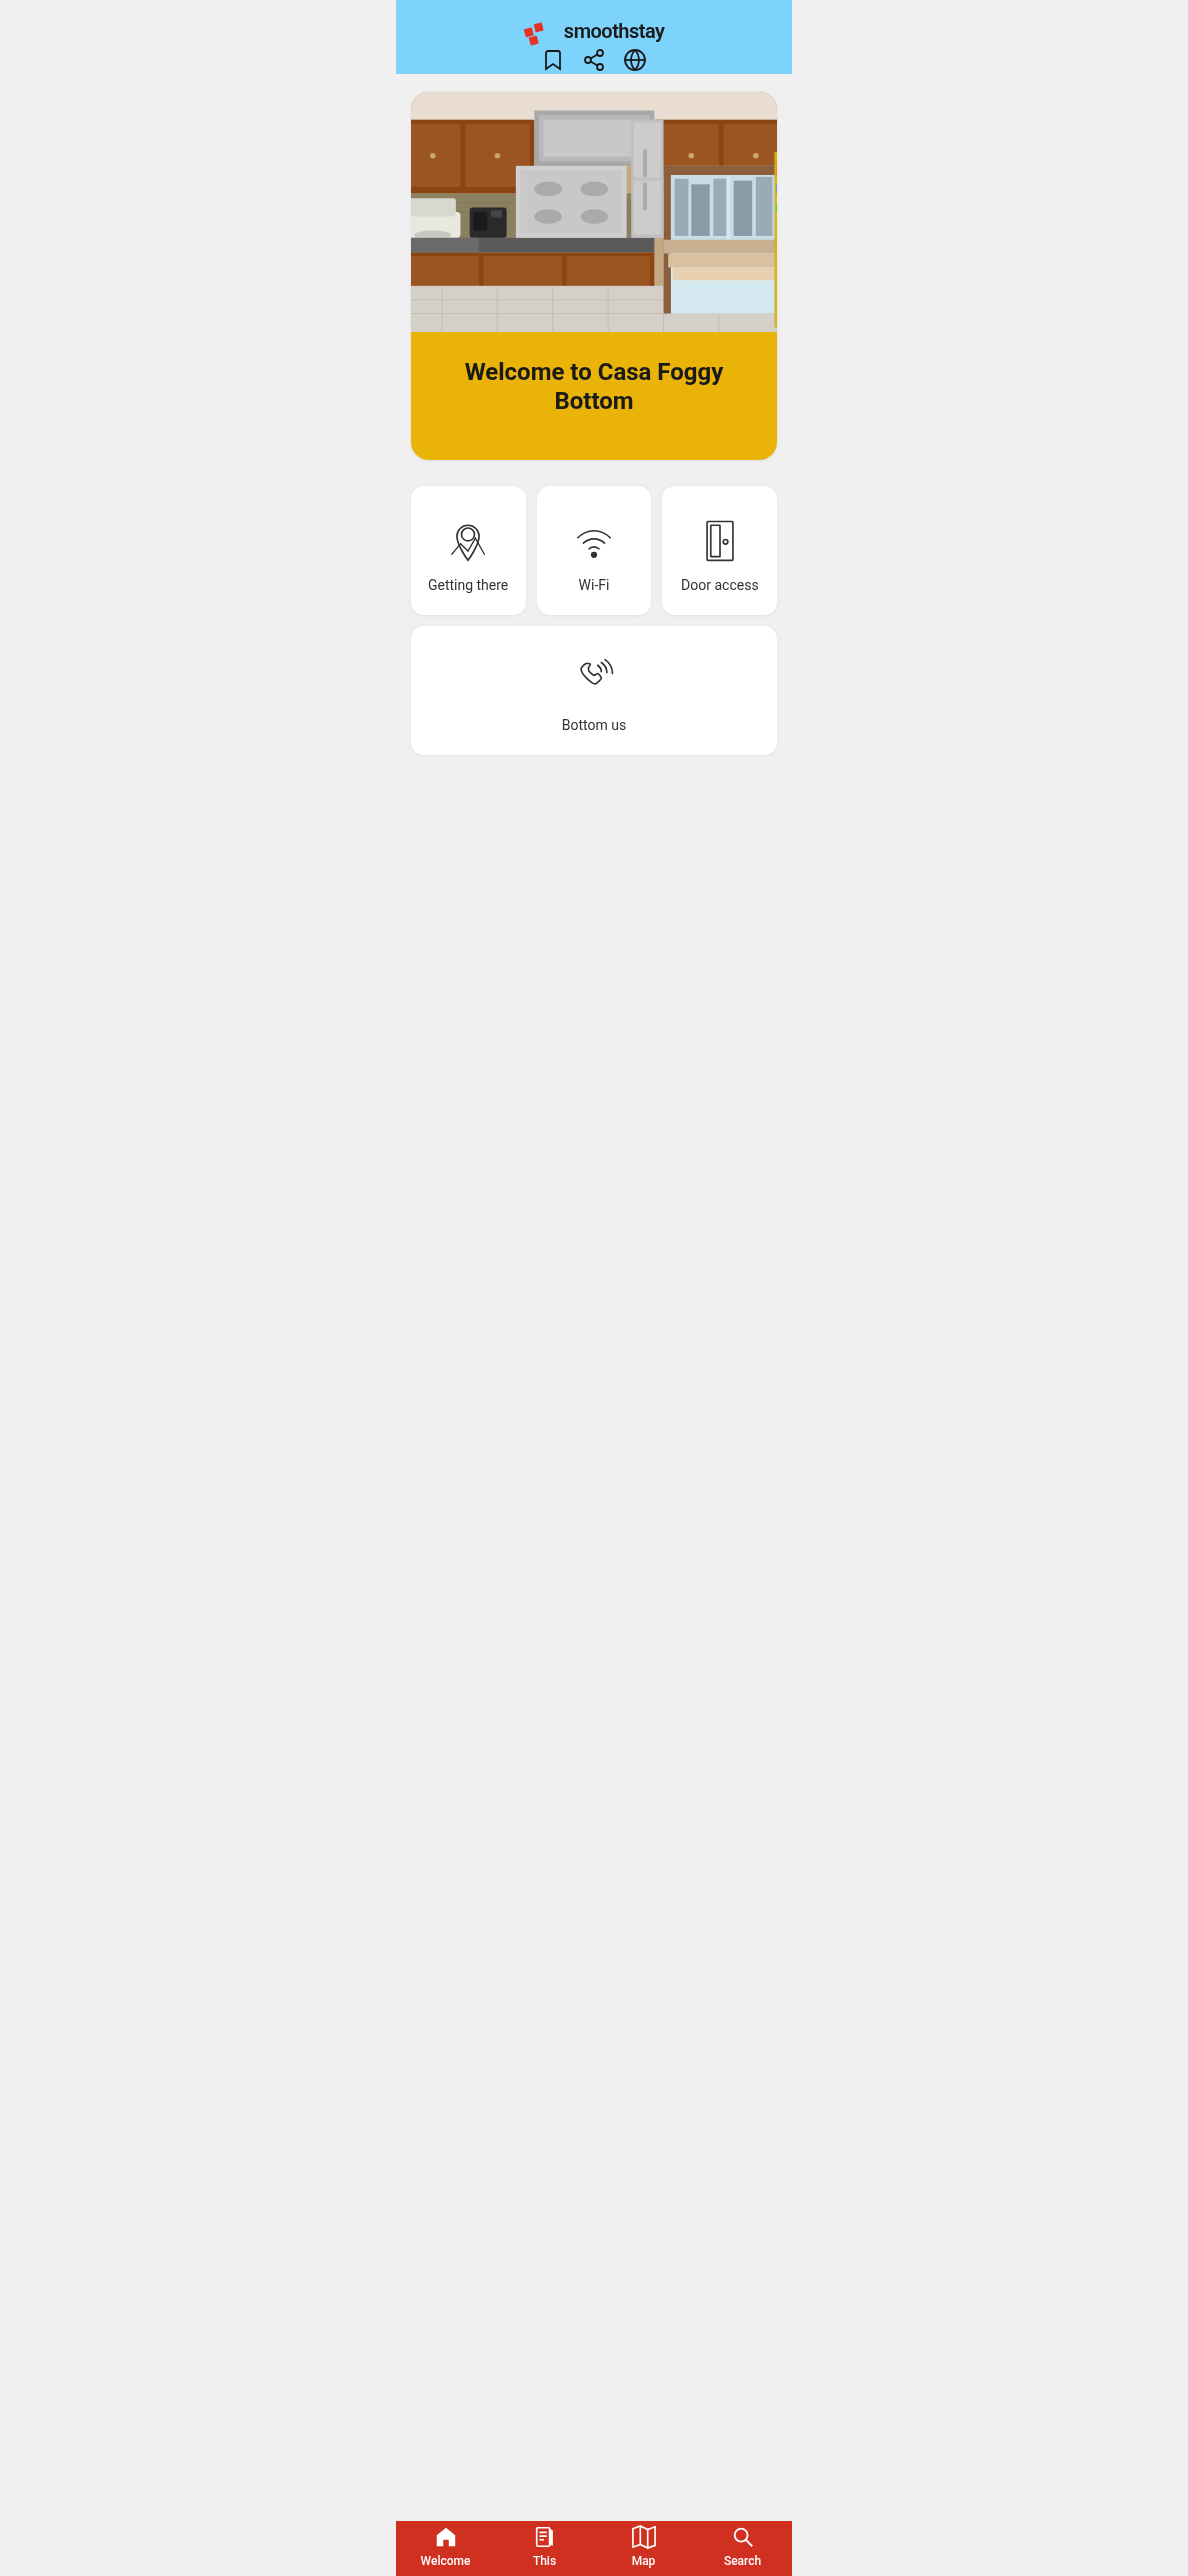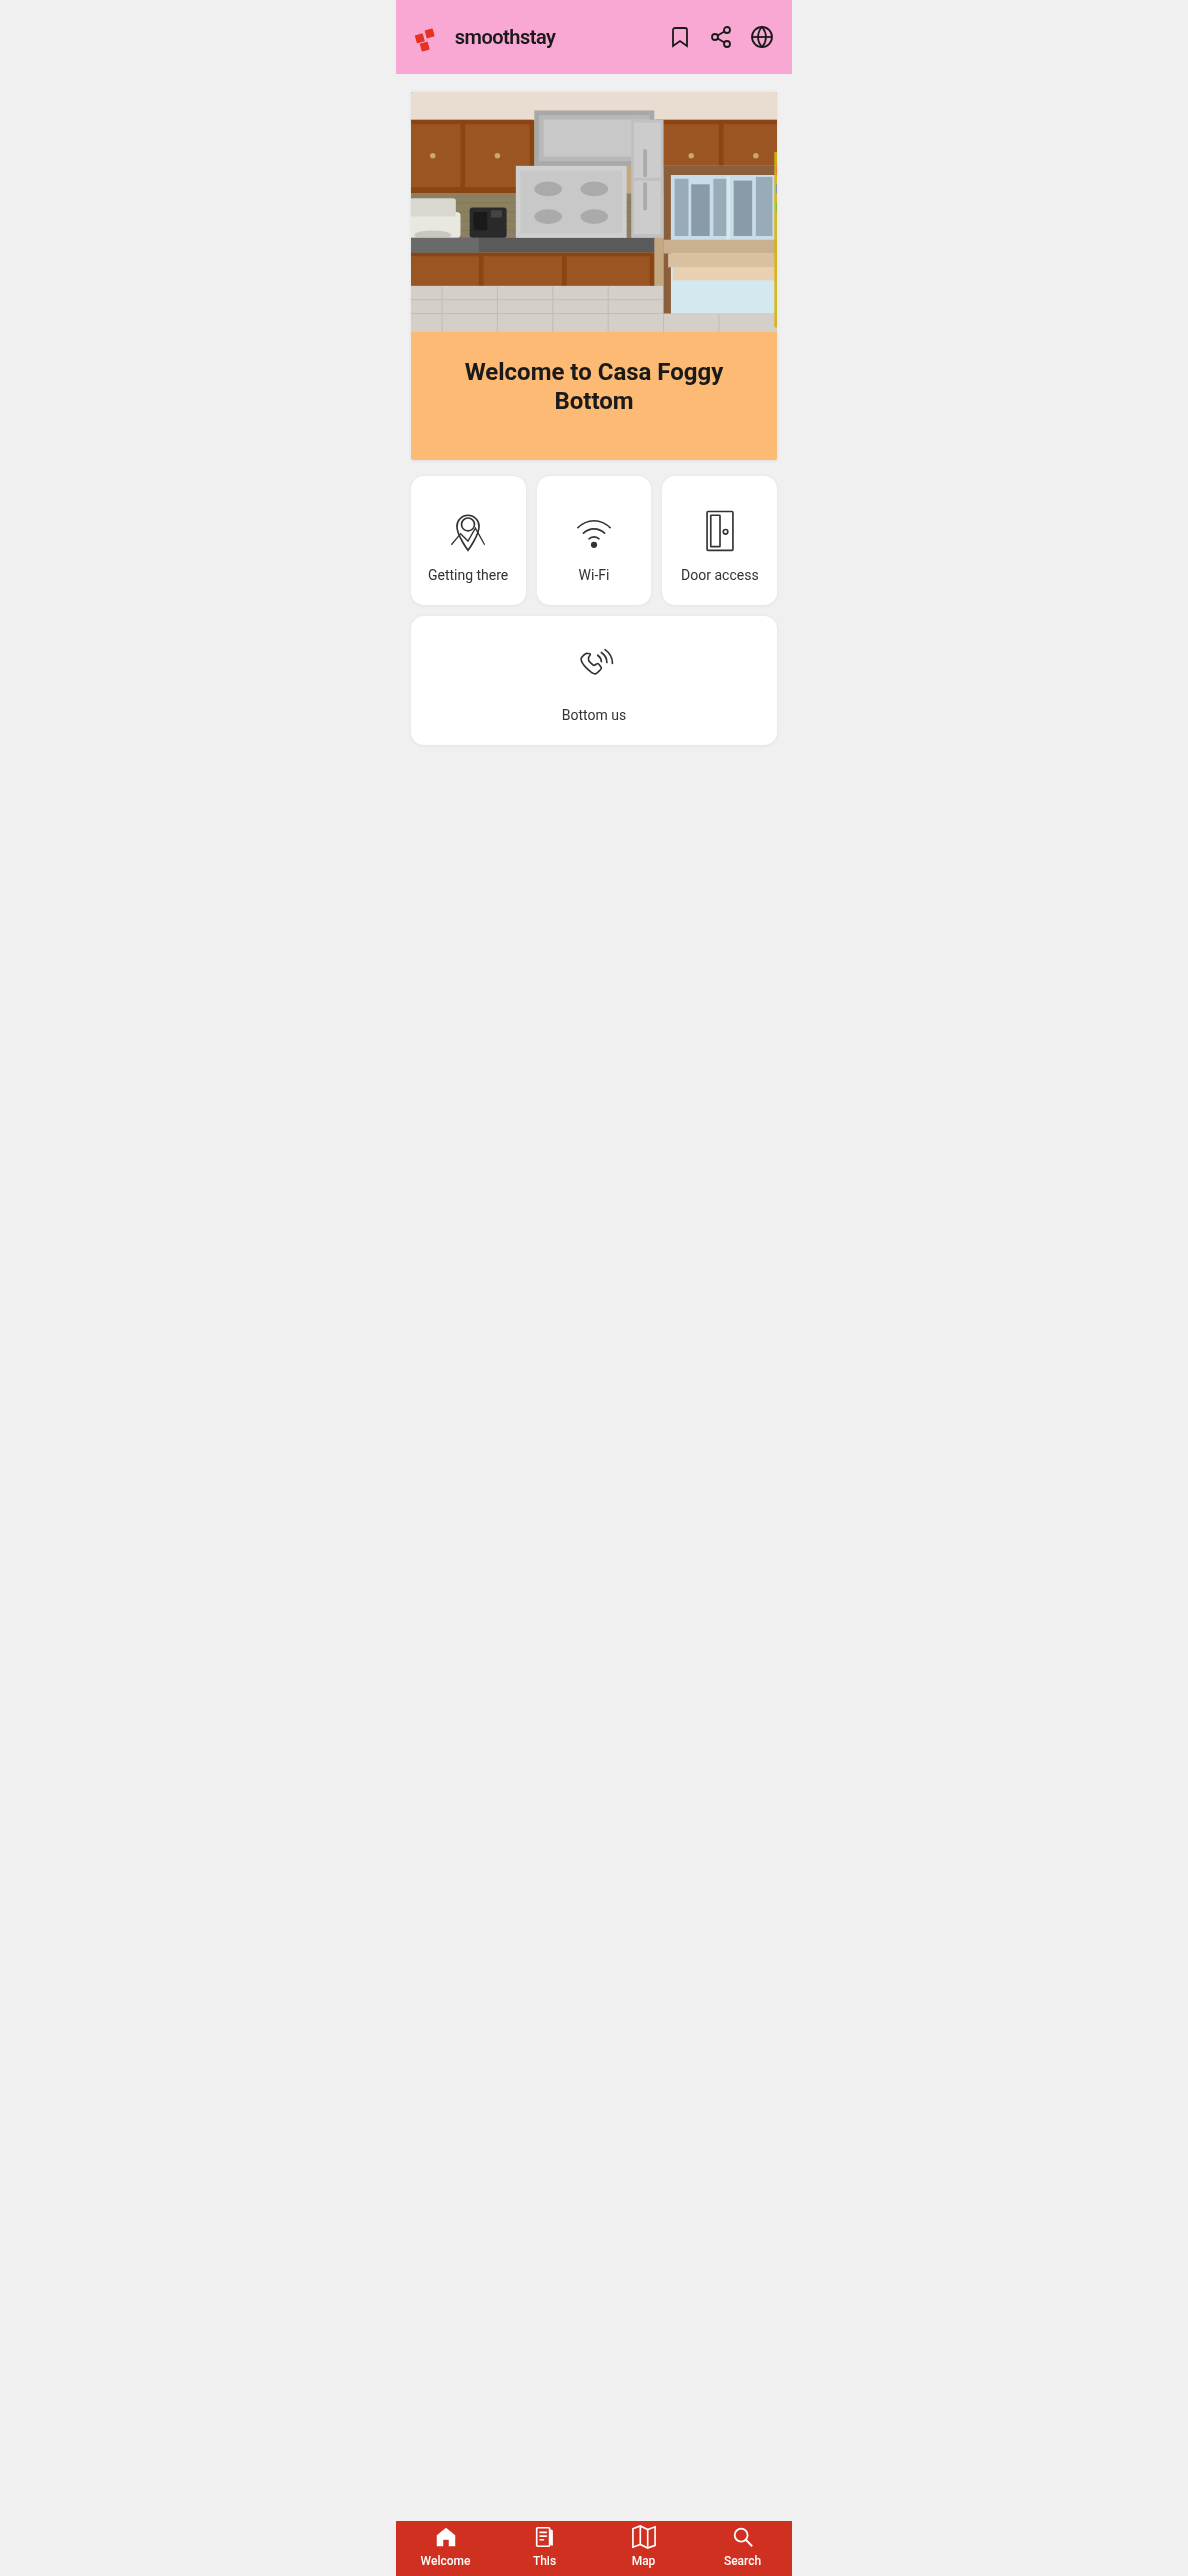--- a/index.html
+++ b/index.html
@@ -14,26 +14,27 @@
       background: #f0f0f0;
       max-width: 396px;
       margin: 0 auto;
       min-height: 100vh;
       position: relative;
       overflow-x: hidden;
     }
 
     
     .header {
-      background: #f9a8d4;
+      background: #7dd3fc;
       display: flex;
       align-items: center;
       justify-content: space-between;
       padding: 14.7px 18.4px;
       height: 74px;
+      flex-direction: column;
     }
 
     .logo-container {
       display: flex;
       align-items: center;
       gap: 7.4px;
     }
 
     .logo-icon {
       width: 33px;
@@ -61,24 +62,24 @@
 
     
     .main-content {
       background: #f0f0f0;
       padding: 18.4px 14.7px;
       padding-bottom: 92px;
     }
 
     
     .welcome-card {
-      background: #fdba74;
-      border-radius: 2px;
+      background: #eab308;
+      border-radius: 18px;
       overflow: hidden;
-      margin-bottom: 16px;
+      margin-bottom: 26px;
       box-shadow: 0 0.9px 3.7px rgba(0,0,0,0.08);
     }
 
     .property-image {
       width: 100%;
       height: 240px;
       background: linear-gradient(135deg, #8B4513 0%, #A0522D 20%, #CD853F 40%, #silver 60%, #8B7355 80%);
       position: relative;
       overflow: hidden;
     }

